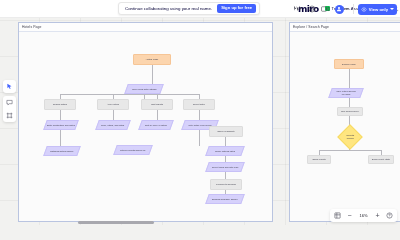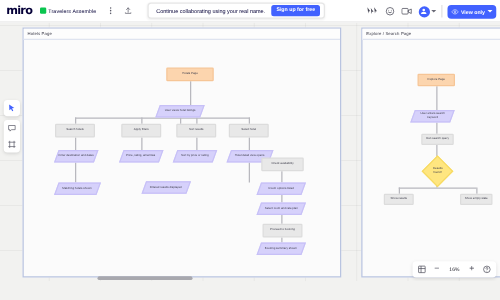--- a/index.html
+++ b/index.html
@@ -12,20 +12,21 @@
   #app { position: relative; width: 400px; height: 225px; }
 
   
   .topbar {
     position: absolute; top: 0; left: 0;
     width: 400px; height: 18px;
     background: #ffffff;
     display: flex; align-items: center;
     z-index: 40;
     border-bottom: 1px solid #ececec;
+    justify-content: flex-end;
   }
   .tb-left {
     display: flex; align-items: center; gap: 4px;
     padding-left: 5px; height: 18px;
   }
   .logo {
     font-family: "DejaVu Sans", sans-serif;
     font-size: 9px; font-weight: 700; letter-spacing: -0.6px;
     color: #050038;
   }

